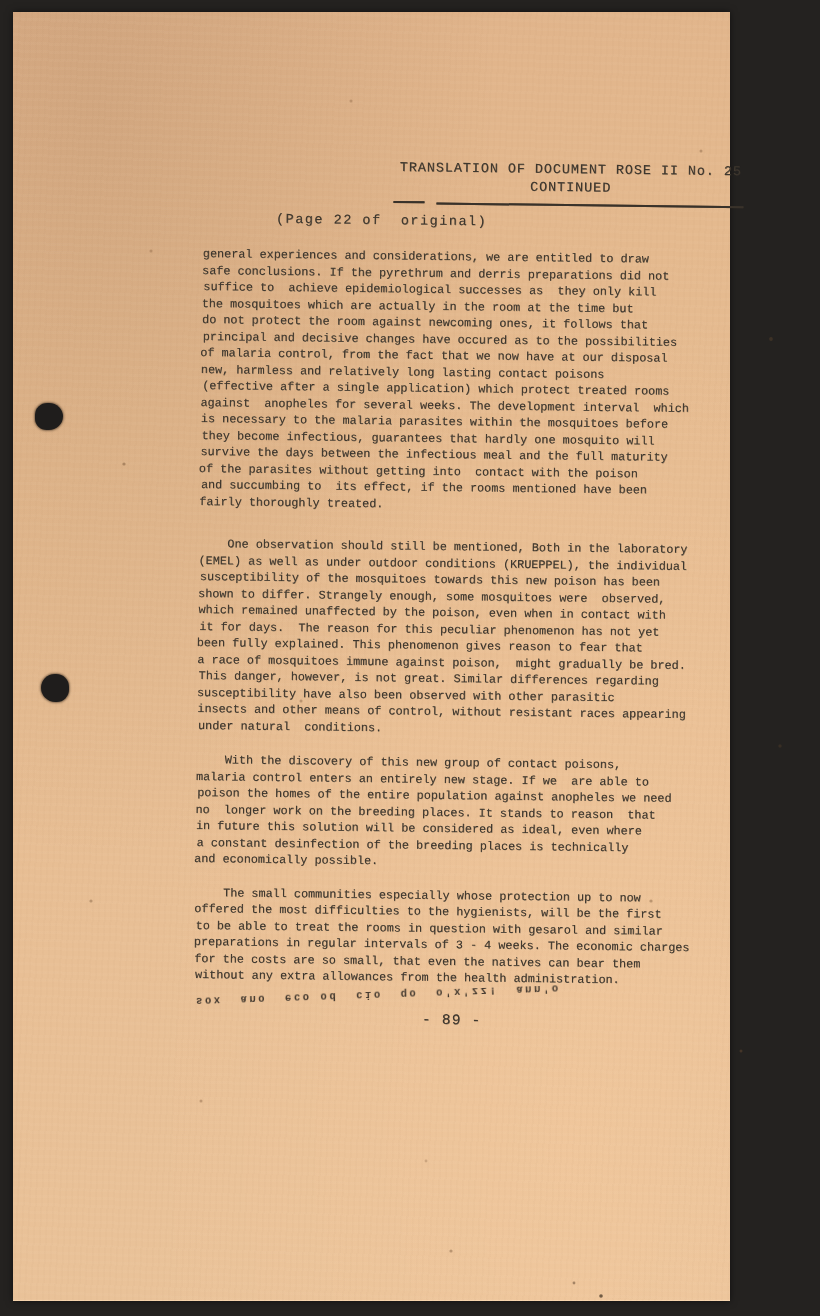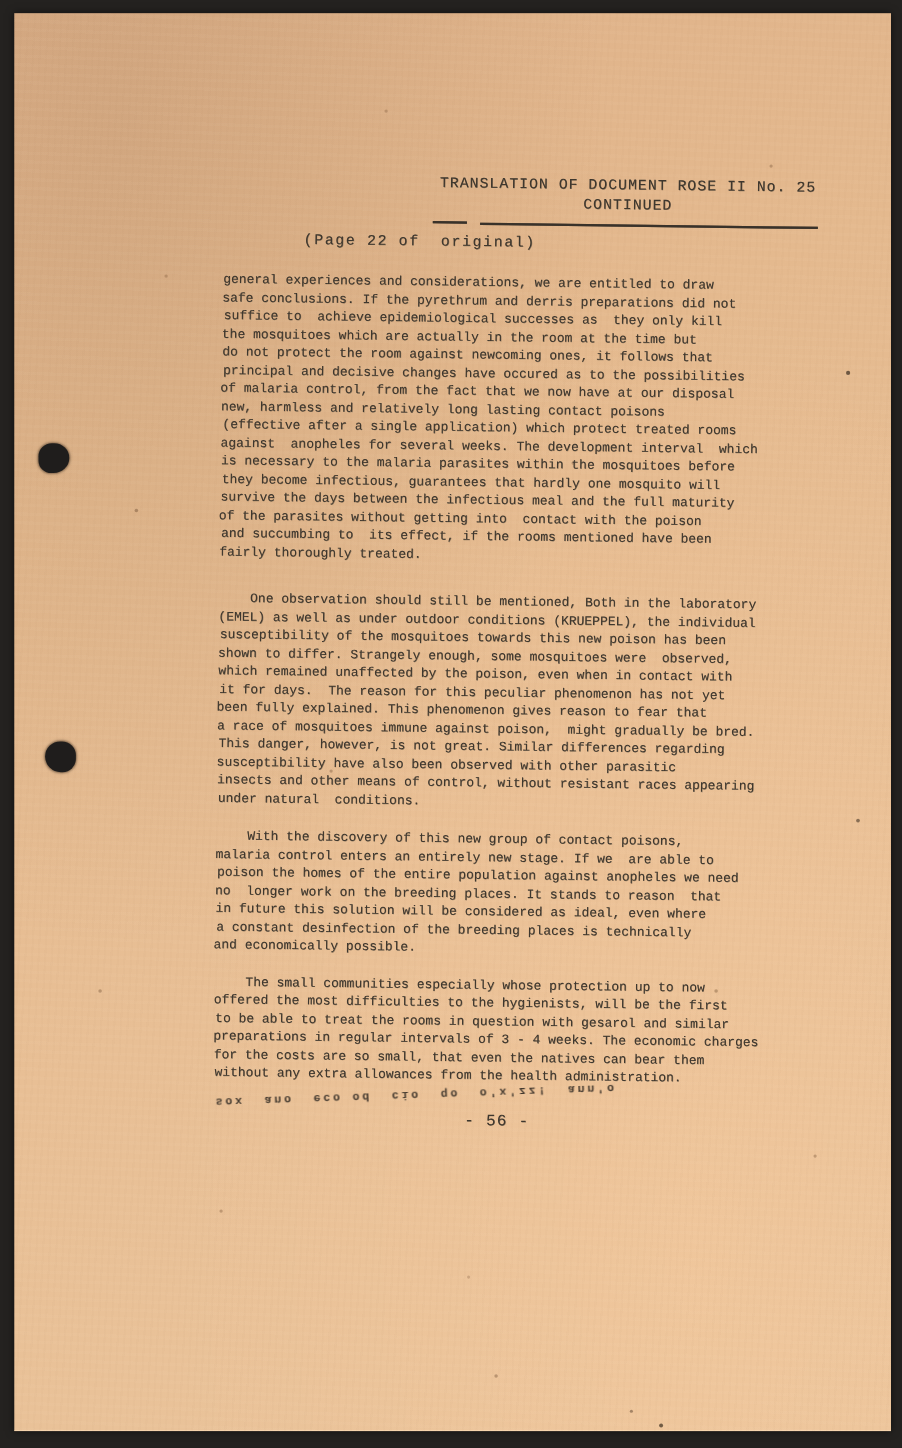--- a/index.html
+++ b/index.html
@@ -11,21 +11,21 @@
     height: 1316px;
     background: #242220;
     overflow: hidden;
     position: relative;
     font-family: "Liberation Mono", "DejaVu Sans Mono", monospace;
   }
   .paper {
     position: absolute;
     left: 13px;
     top: 12px;
-    width: 797px;
+    width: 717px;
     height: 1289px;
     background:
       radial-gradient(ellipse at 78% 88%, rgba(255, 208, 162, 0.28), transparent 55%),
       radial-gradient(ellipse at 12% 8%, rgba(80, 50, 25, 0.10), transparent 45%),
       linear-gradient(160deg, #deb189 0%, #e4b98e 30%, #e8bf95 62%, #eac49b 100%);
     box-shadow: 0 0 7px rgba(0,0,0,0.55), inset 0 -1px 0 rgba(255,226,188,0.55);
   }
   .grain {
     position: absolute;
     inset: 0;
@@ -226,14 +226,14 @@
         <div class="tline">offered the most difficulties to the hygienists, will be the first</div>
         <div class="tline">to be able to treat the rooms in question with gesarol and similar</div>
         <div class="tline">preparations in regular intervals of 3 - 4 weeks. The economic charges</div>
         <div class="tline">for the costs are so small, that even the natives can bear them</div>
         <div class="tline">without any extra allowances from the health administration.</div>
       </div>
     </div>
 
   <div class="typed smudge">sox  ano  eco od  cio  qo  o'x'zz!  ann'o</div>
 
-  <div class="typed pagenum">- 56 -</div>
+  <div class="typed pagenum">- 89 -</div>
 </div>
 
 </body></html>

